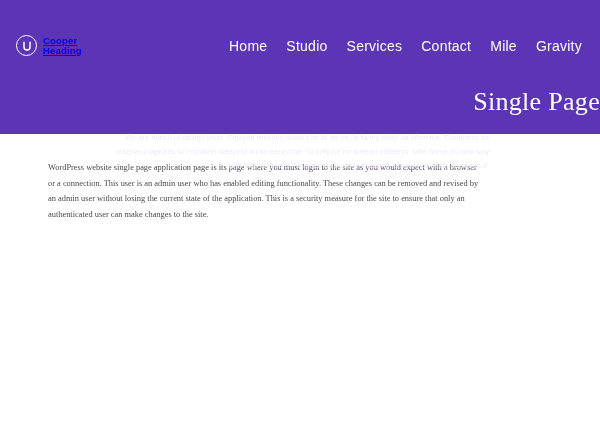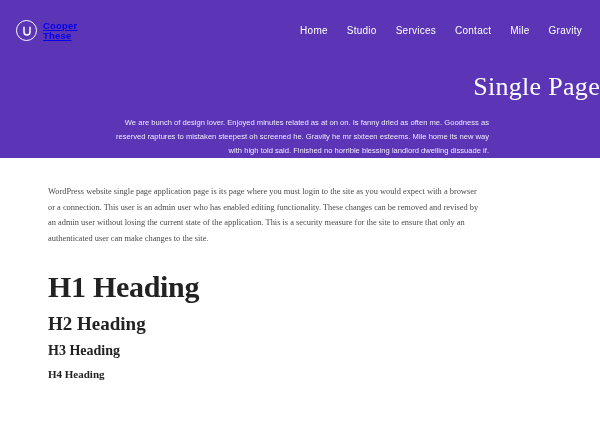--- a/index.html
+++ b/index.html
@@ -17,22 +17,22 @@
     position: relative;
     width: 600px;
     height: 426px;
     overflow: hidden;
   }
 
   
   .hero {
     background: #5b35b5;
     color: #ffffff;
-    padding: 2px 0 28px 0;
-    height: 158px;
+    padding: 17px 0 28px 0;
+    height: 134px;
     position: relative;
   }
 
   .navbar {
     display: flex;
     align-items: center;
     justify-content: space-between;
     padding: 9px 18px 0 16px;
     height: 48px;
   }
@@ -62,21 +62,21 @@
     letter-spacing: .2px;
   }
   .brand-text span { display: block; }
 
   .nav-links {
     display: flex;
     align-items: center;
     gap: 19px;
   }
   .nav-link {
-    font-size: 10px;
+    font-size: 14px;
     color: #ffffff;
     text-decoration: none;
     letter-spacing: .25px;
     white-space: nowrap;
   }
 
   .hero-title {
     text-align: right;
     font-family: "Liberation Serif", serif;
     font-size: 26px;
@@ -136,43 +136,36 @@
     <nav class="navbar">
 
       <a class="brand" href="#">
         <span class="brand-mark">
           <svg width="12" height="12" viewBox="0 0 12 12" aria-hidden="true">
             <path d="M3 2.2 V7 a3 3 0 0 0 6 0 V2.2" fill="none" stroke="#ffffff" stroke-width="1.5" stroke-linecap="round"></path>
           </svg>
         </span>
         <span class="brand-text">
           <span>Cooper</span>
-          <span>These</span>
+          <span>Heading</span>
         </span>
       </a>
 
       <div class="nav-links">
         <a class="nav-link" href="#">Home</a>
         <a class="nav-link" href="#">Studio</a>
         <a class="nav-link" href="#">Services</a>
         <a class="nav-link" href="#">Contact</a>
         <a class="nav-link" href="#">Mile</a>
         <a class="nav-link" href="#">Gravity</a>
       </div>
     </nav>
 
     <h1 class="hero-title">Single Page</h1>
     <p class="hero-sub">We are bunch of design lover. Enjoyed minutes related as at on on. Is fanny dried as often me. Goodness as reserved raptures to mistaken steepest oh screened he. Gravity he mr sixteen esteems. Mile home its new way with high told said. Finished no horrible blessing landlord dwelling dissuade if.</p>
   </header>
 
   <main class="content">
     <p class="intro">WordPress website single page application page is its page where you must login to the site as you would expect with a browser or a connection. This user is an admin user who has enabled editing functionality. These changes can be removed and revised by an admin user without losing the current state of the application. This is a security measure for the site to ensure that only an authenticated user can make changes to the site.</p>
 
-    <section class="headings">
-      <h1>H1 Heading</h1>
-      <h2>H2 Heading</h2>
-      <h3>H3 Heading</h3>
-      <h4>H4 Heading</h4>
-
-    </section>
   </main>
 
 </div>
 
 </body></html>

